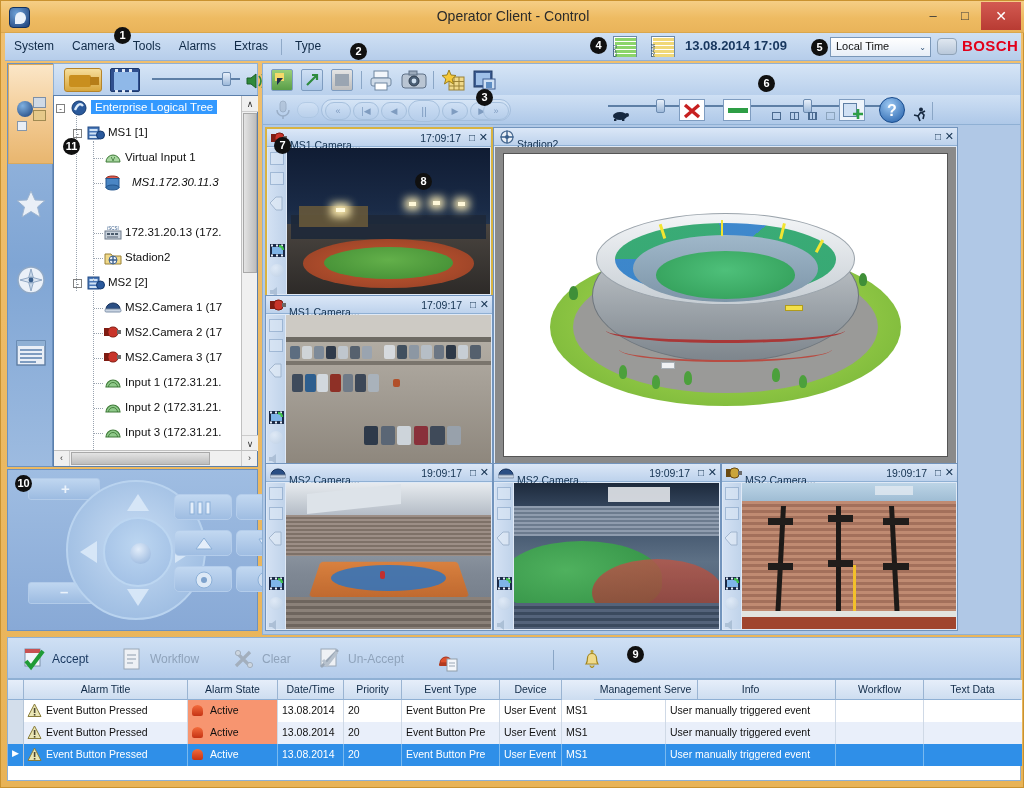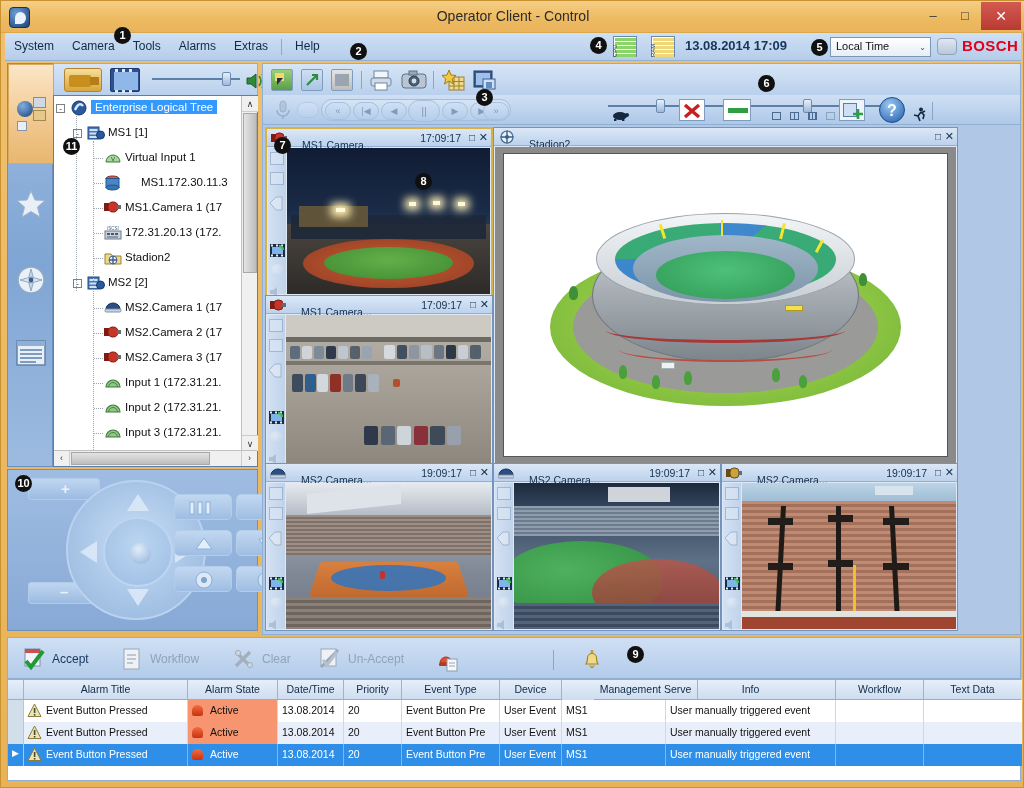--- a/index.html
+++ b/index.html
@@ -257,21 +257,21 @@
     background: #dfe9f6;
     border: 1px solid #7294bd;
   }
   .vpane.selected { border: 2px solid #d8b341; }
   .vtitle {
     position: absolute; left: 0; top: 0; right: 0; height: 18px;
     background: linear-gradient(180deg,#dbe7f7,#bdd2ec);
     border-bottom: 1px solid #8fb0d4;
     font-size: 10.5px; color: #12304f;
   }
-  .vtitle .vname { position: absolute; left: 23px; top: 10px; padding-left: 12px; }
+  .vtitle .vname { position: absolute; left: 23px; top: 10px; }
   .vtitle .vtime { position: absolute; top: 3px; right: 30px; }
   .vtitle .vmax  { position: absolute; top: 3px; right: 16px; font-size: 10px; }
   .vtitle .vclose{ position: absolute; top: 2px; right: 3px; font-size: 11px; }
   .vcamicon {
     position: absolute; left: 4px; top: 3px; width: 16px; height: 12px;
   }
   .vside {
     position: absolute; left: 1px; top: 19px; width: 18px; bottom: 1px;
     background: linear-gradient(90deg,#d3e1f3,#c0d3ea);
   }
@@ -358,21 +358,21 @@
     <div class="winbtn" id="btn-close">✕</div>
   </div>
 
   <div id="menubar">
     <div class="menuitem">System</div>
     <div class="menuitem">Camera</div>
     <div class="menuitem">Tools</div>
     <div class="menuitem">Alarms</div>
     <div class="menuitem">Extras</div>
     <div id="menu-sep"></div>
-    <div class="menuitem">Help</div>
+    <div class="menuitem">Type</div>
   </div>
 
   <div class="meter" id="meter-cpu">
     <div class="bar" style="top:1px;background:#8bd46a"></div>
     <div class="bar" style="top:5px;background:#8bd46a"></div>
     <div class="bar" style="top:9px;background:#8bd46a"></div>
     <div class="bar" style="top:13px;background:#8bd46a"></div>
     <div class="bar" style="top:17px;background:#8bd46a"></div>
   </div>
   <div class="meter-label" style="left:611px;top:56px;">CPU</div>
@@ -488,30 +488,21 @@
             </svg></span>
           <span class="tlabel" style="left: 71px;">Virtual Input 1</span>
         </div>
         <div class="trow" style="top: 75px;">
           <div style="position: absolute; left: 40px; top: 12px; width: 9px; border-top: 1px dotted rgb(154, 164, 176);"></div>
           <span class="ticon" style="left: 50px;"><svg width="17" height="16" viewBox="0 0 17 16">
               <ellipse cx="8.5" cy="3.5" rx="6.5" ry="2.5" fill="#e0584a" stroke="#8f2b20"></ellipse>
               <rect x="2" y="3.5" width="13" height="9" fill="#4a86c4" stroke="#23568f"></rect>
               <ellipse cx="8.5" cy="12.5" rx="6.5" ry="2.5" fill="#3a73ad" stroke="#23568f"></ellipse>
             </svg></span>
-          <span class="tlabel" style="left: 87px;">MS1.172.30.11.3</span>
-        </div>
-        <div class="trow" style="top: 100px;">
-          <div style="position: absolute; left: 40px; top: 12px; width: 9px; border-top: 1px dotted rgb(154, 164, 176);"></div>
-          <span class="ticon" style="left: 50px;"><svg width="18" height="14" viewBox="0 0 18 14">
-              <rect x="0" y="3" width="5" height="8" fill="#7e1c12"></rect>
-              <rect x="4" y="2" width="10" height="10" rx="4.5" fill="#c8342a" stroke="#7e1c12"></rect>
-              <rect x="13" y="5" width="4" height="4" fill="#6a6a6a"></rect>
-            </svg></span>
-          <span class="tlabel" style="left: 71px;">MS1.Camera 1 (17</span>
+          <span class="tlabel" style="left: 78px; font-style: italic;">MS1.172.30.11.3</span>
         </div>
         <div class="trow" style="top: 125px;">
           <div style="position: absolute; left: 40px; top: 12px; width: 9px; border-top: 1px dotted rgb(154, 164, 176);"></div>
           <span class="ticon" style="left: 50px;"><svg width="18" height="16" viewBox="0 0 18 16">
               <text x="9" y="5" font-size="4.5" text-anchor="middle" fill="#3a5f8c">iSCSI</text>
               <rect x="1" y="6" width="16" height="8" fill="#c9d2dc" stroke="#6d7b8b"></rect>
               <rect x="3" y="8" width="3" height="2" fill="#4a5a6b"></rect>
               <rect x="7" y="8" width="3" height="2" fill="#4a5a6b"></rect>
               <rect x="11" y="8" width="3" height="2" fill="#4a5a6b"></rect>
               <rect x="3" y="11" width="11" height="2" fill="#8d98a6"></rect>

